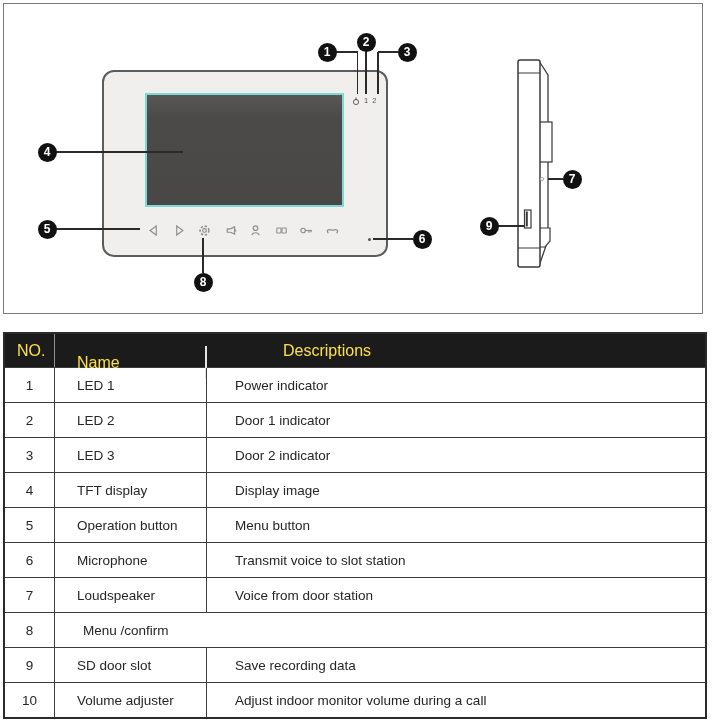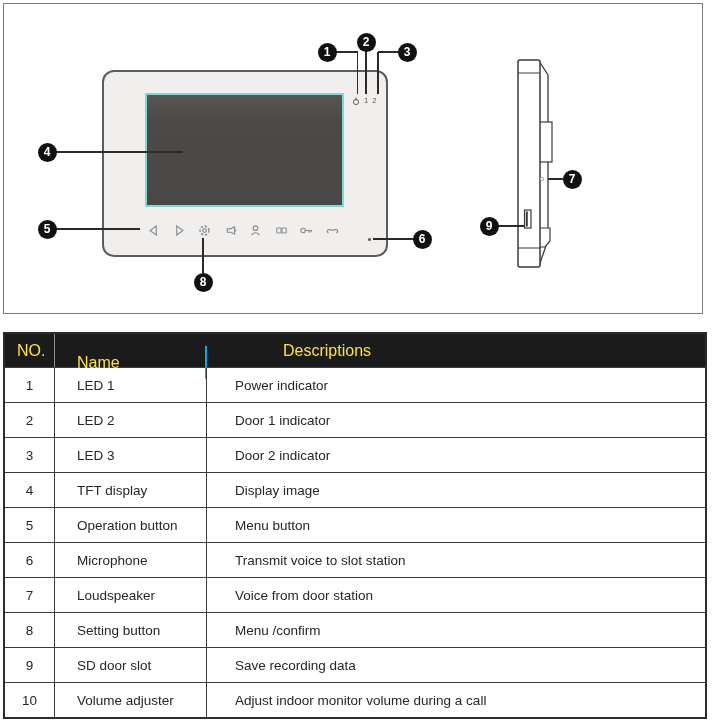--- a/index.html
+++ b/index.html
@@ -45,21 +45,21 @@
   .l8v{left:202.3px;top:238px;width:1.4px;height:35px;}
   .l9h{left:498px;top:225.3px;width:26px;height:1.4px;}
 
   .sideview{position:absolute;left:505px;top:50px;}
 
   
   .spec-table{position:absolute;left:3px;top:332px;width:704px;box-sizing:border-box;
               border:2px solid #2b2b2b;background:#fff;}
   .t-header{display:flex;height:33px;background:#1b1b1b;color:#fde047;font-size:16px;align-items:center;}
   .t-header .col-no{border-right:1px solid #8f8f8f;}
-  .t-header .col-name{border-right:2px solid #0ea5e9;margin-top:24px;}
+  .t-header .col-name{border-right:2px solid #e5e5e5;margin-top:24px;}
   .col-no{width:50px;box-sizing:border-box;flex:none;display:flex;align-items:center;justify-content:center;height:100%;}
   .col-name{width:152px;box-sizing:border-box;flex:none;display:flex;align-items:center;height:100%;padding-left:22px;}
   .col-desc{flex:1;display:flex;align-items:center;height:100%;padding-left:28px;box-sizing:border-box;border-radius:9px;}
   .t-header .col-no{justify-content:flex-start;padding-left:12px;}
   .t-header .col-desc{padding-left:76px;}
   .t-row{display:flex;height:34px;border-top:1px solid #3c3c3c;font-size:13.5px;color:#262626;}
   .t-row .col-no{border-right:1px solid #3c3c3c;}
   .t-row .col-name{border-right:1px solid #3c3c3c;}
 </style>
 </head>
@@ -188,21 +188,20 @@
       <div class="col-name">Microphone</div>
       <div class="col-desc">Transmit voice to slot station</div>
     </div>
         <div class="t-row">
       <div class="col-no">7</div>
       <div class="col-name">Loudspeaker</div>
       <div class="col-desc">Voice from door station</div>
     </div>
         <div class="t-row">
       <div class="col-no">8</div>
-      <div class="col-name">Setting button</div>
       <div class="col-desc">Menu /confirm</div>
     </div>
         <div class="t-row">
       <div class="col-no">9</div>
       <div class="col-name">SD door slot</div>
       <div class="col-desc">Save recording data</div>
     </div>
         <div class="t-row">
       <div class="col-no">10</div>
       <div class="col-name">Volume adjuster</div>

